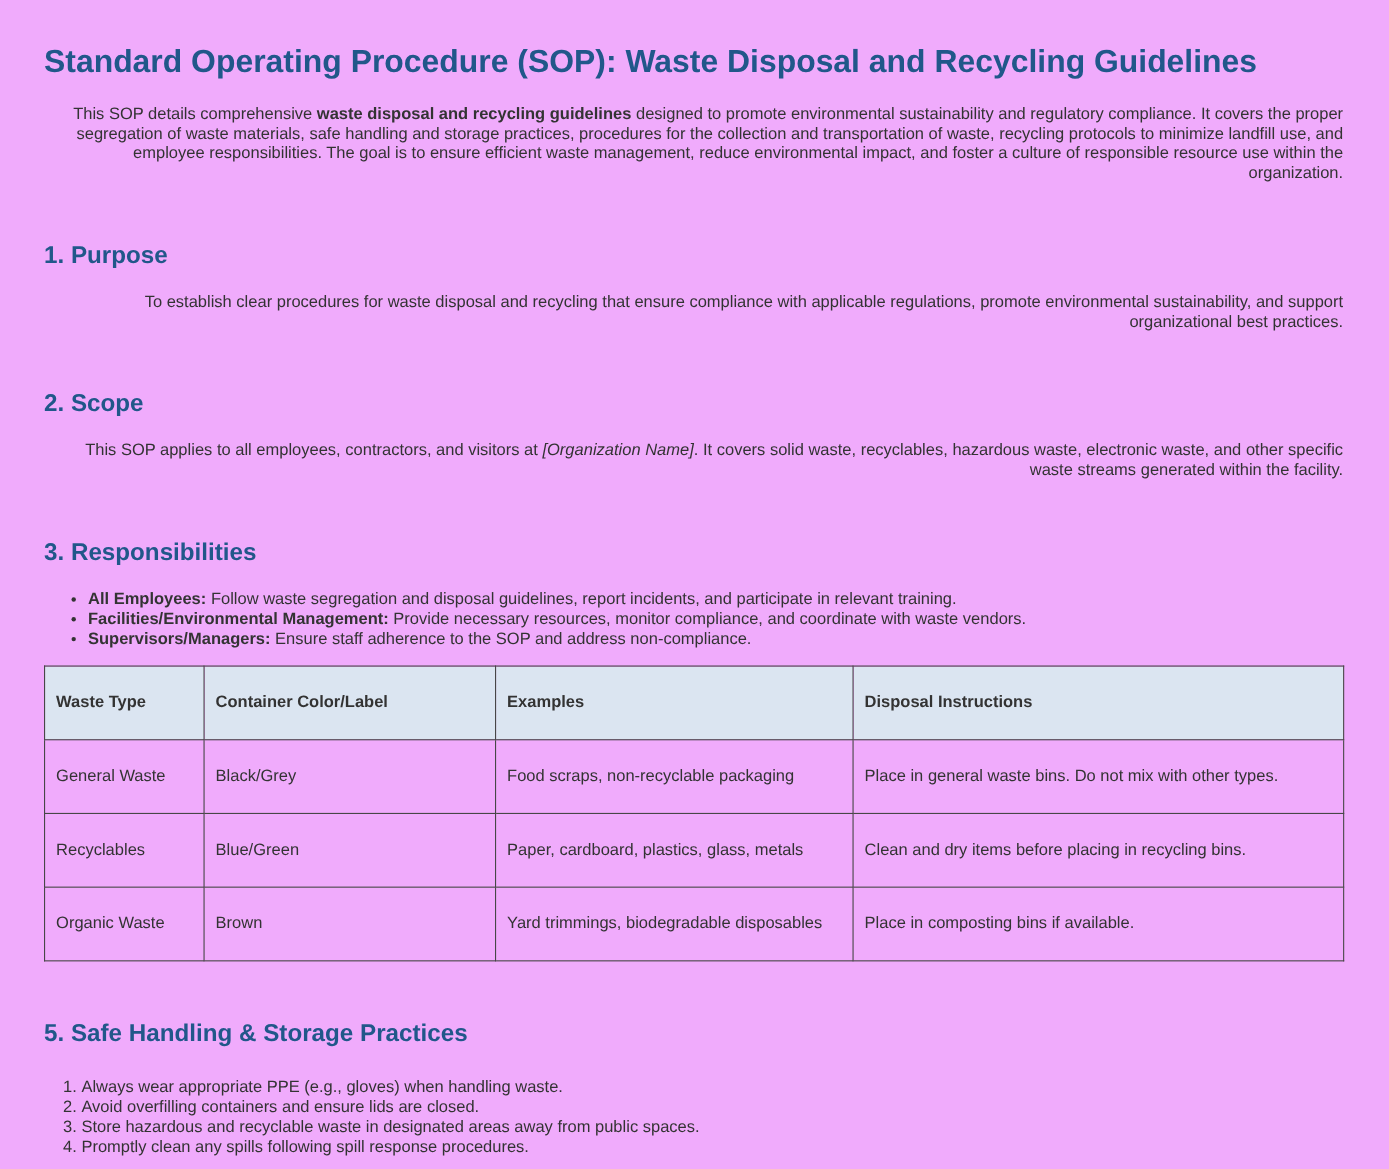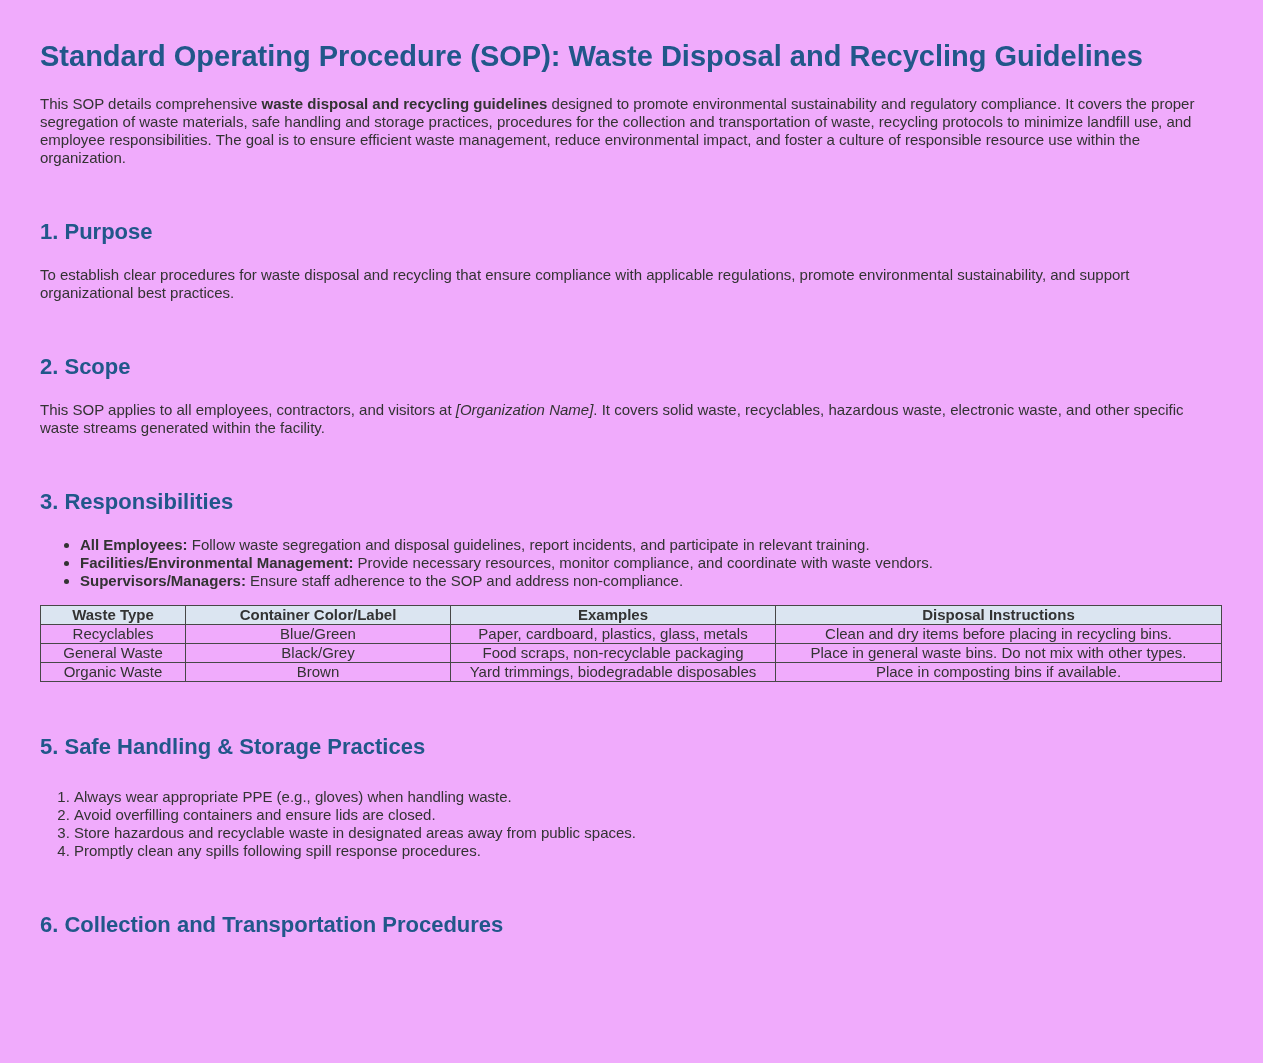--- a/index.html
+++ b/index.html
@@ -28,34 +28,34 @@
     font-weight: bold;
     margin: 0 0 19px 0;
   }
   h2 {
     color: var(--heading);
     font-size: 22px;
     line-height: 1.18;
     font-weight: bold;
     margin: 52px 0 21px 0;
   }
-  p { margin: 0 0 15px 0; }
+  p { margin: 0 0 15px 16px; text-align: right; }
   ul, ol { margin: 15px 0; padding-left: 40px; }
   ol { padding-left: 34px; margin-top: 28px; }
   li { margin: 0; }
   table {
     width: 100%;
     border-collapse: collapse;
     table-layout: fixed;
     margin: 0;
   }
   th, td {
     border: 1px solid var(--table-border);
-    padding: 0 10px;
-    text-align: center;
+    padding: 24px 10px;
+    text-align: left;
     vertical-align: middle;
     font-size: 15px;
     line-height: 1.2;
     overflow: hidden;
   }
   th {
     background: var(--table-header-bg);
     font-weight: bold;
   }
   .col-type  { width: 145px; }
@@ -95,30 +95,30 @@
     <thead>
       <tr>
         <th>Waste Type</th>
         <th>Container Color/Label</th>
         <th>Examples</th>
         <th>Disposal Instructions</th>
       </tr>
     </thead>
     <tbody>
       <tr>
+        <td>General Waste</td>
+        <td>Black/Grey</td>
+        <td>Food scraps, non-recyclable packaging</td>
+        <td>Place in general waste bins. Do not mix with other types.</td>
+      </tr>
+      <tr>
         <td>Recyclables</td>
         <td>Blue/Green</td>
         <td>Paper, cardboard, plastics, glass, metals</td>
         <td>Clean and dry items before placing in recycling bins.</td>
-      </tr>
-      <tr>
-        <td>General Waste</td>
-        <td>Black/Grey</td>
-        <td>Food scraps, non-recyclable packaging</td>
-        <td>Place in general waste bins. Do not mix with other types.</td>
       </tr>
       <tr>
         <td>Organic Waste</td>
         <td>Brown</td>
         <td>Yard trimmings, biodegradable disposables</td>
         <td>Place in composting bins if available.</td>
       </tr>
     </tbody>
   </table>
 

